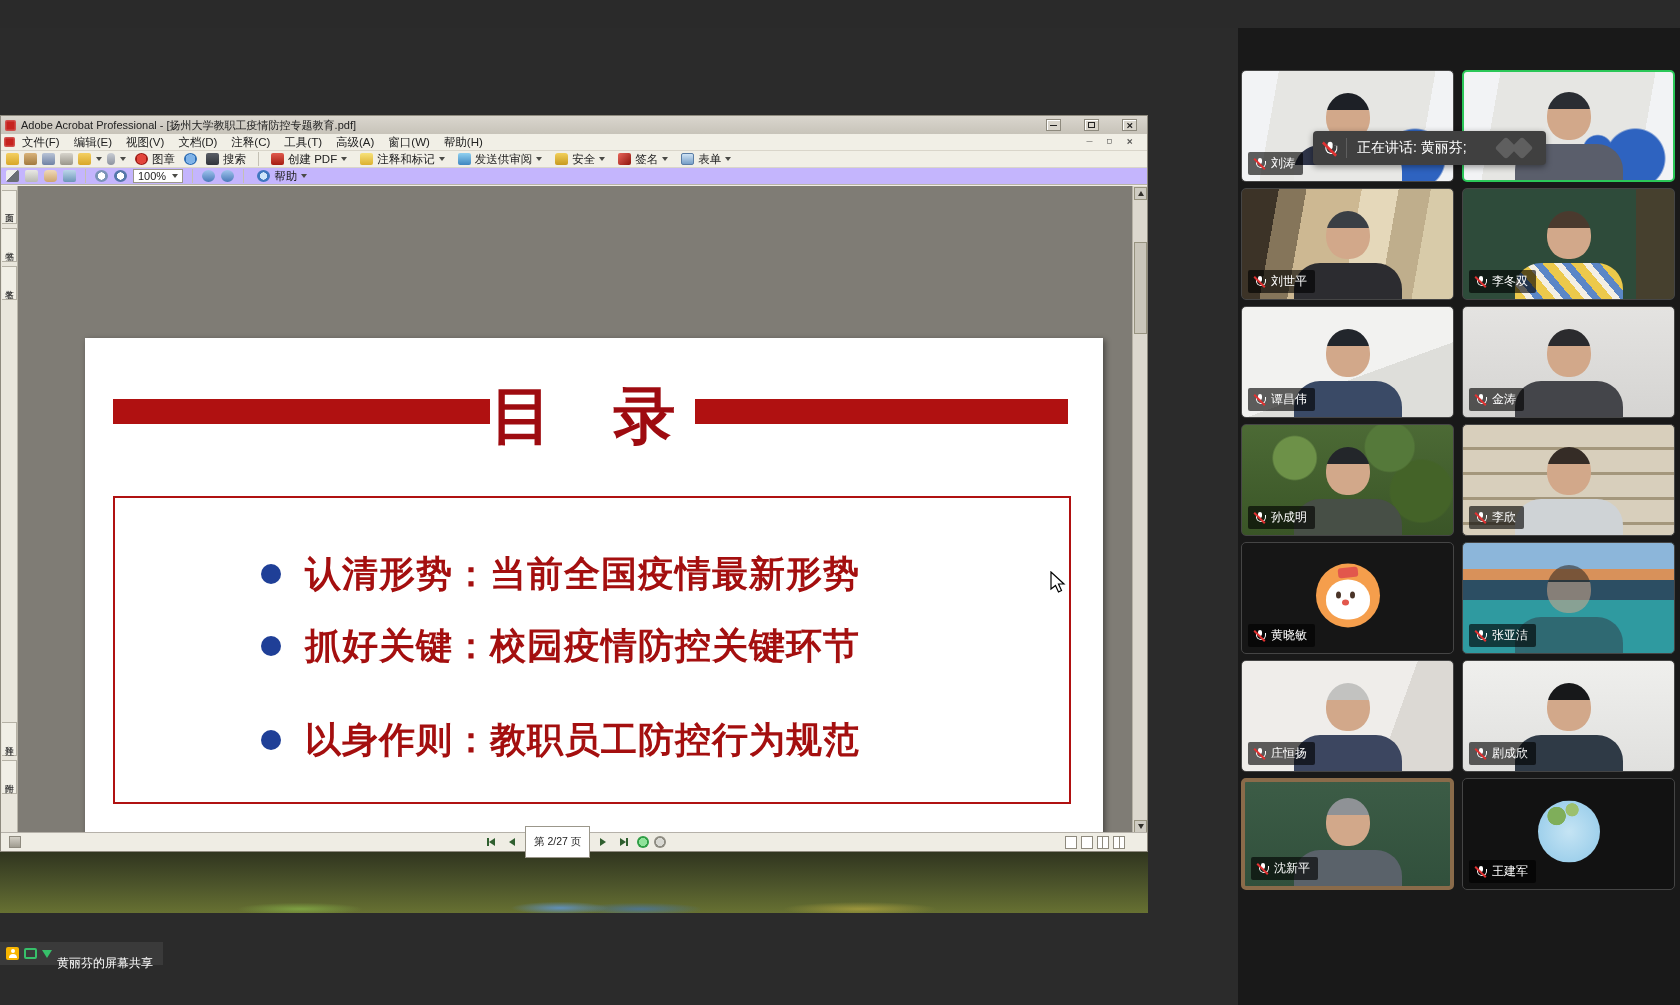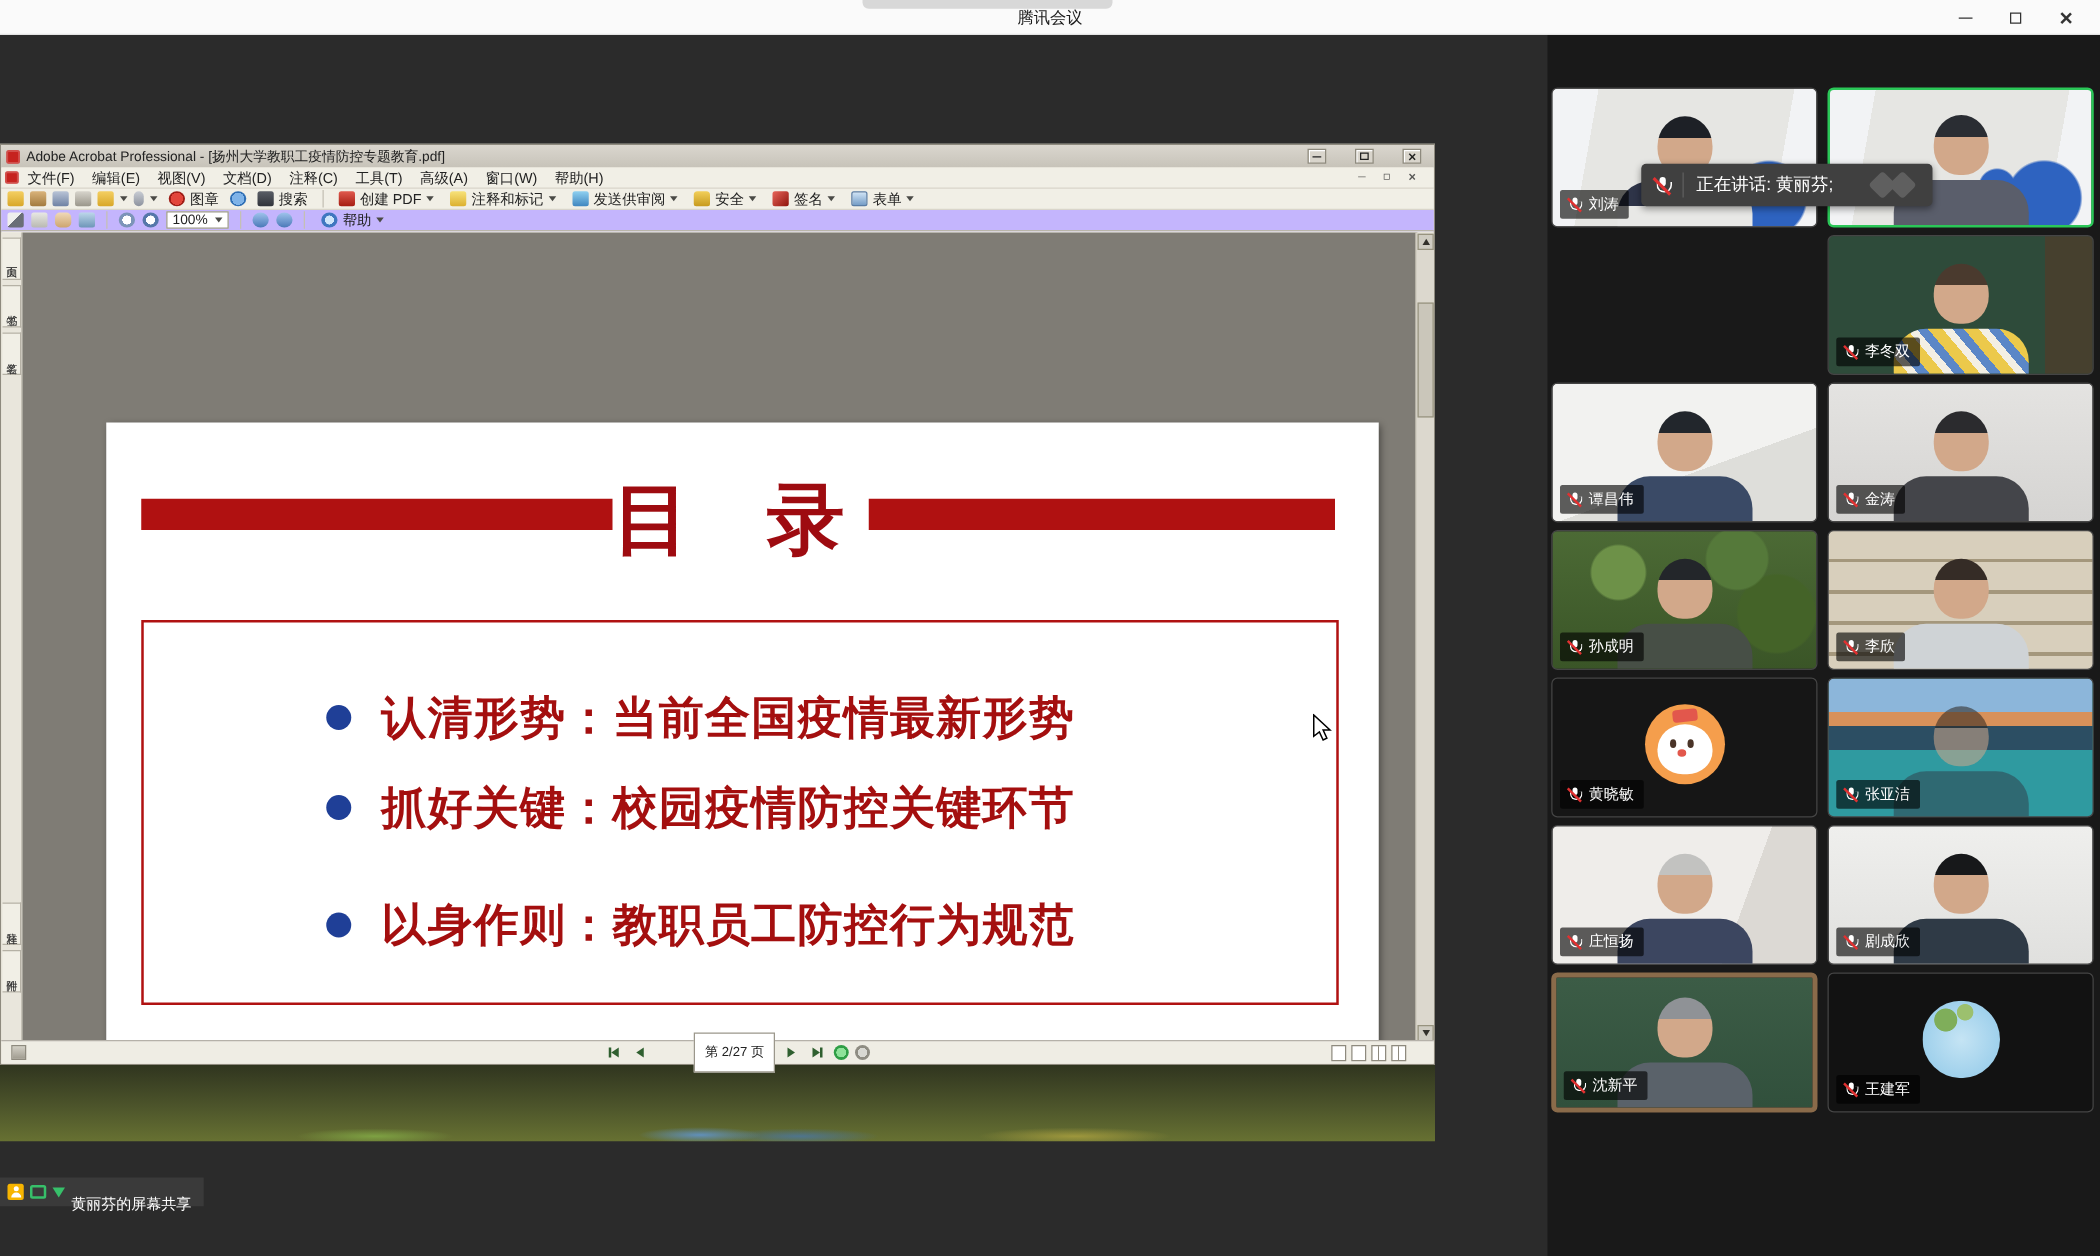--- a/index.html
+++ b/index.html
@@ -111,21 +111,21 @@
     background:#cac6ba; border:1px solid #97937f; cursor:grab; }
 
   .acro-nav { position:absolute; left:0; bottom:0; width:100%; height:19px;
     background:#efede4; border-top:1px solid #b5b1a9; display:flex; align-items:center; }
   .nav-cluster { position:absolute; left:482px; display:flex; align-items:center; gap:5px; }
   .nbtn { width:16px; height:14px; display:flex; align-items:center; justify-content:center; cursor:pointer; }
   .tri-l { width:0;height:0;border-top:4px solid transparent;border-bottom:4px solid transparent;border-right:6px solid #2f5f2f;}
   .tri-r { width:0;height:0;border-top:4px solid transparent;border-bottom:4px solid transparent;border-left:6px solid #2f5f2f;}
   .bar-end { width:2px; height:8px; background:#2f5f2f; }
   .page-box { border:1px solid #9b978b; background:#fff; height:29px; padding:15px 8px;
-    font-size:10.5px; display:flex; align-items:center;margin-left:30px; }
+    font-size:10.5px; display:flex; align-items:center; }
   .nav-round { width:12px; height:12px; border-radius:50%; background:radial-gradient(circle,#8fe29a 45%,#2f9e46 47%); cursor:pointer;}
   .nav-round.g2 { background:radial-gradient(circle,#d8d8d2 45%,#8e8c82 47%);}
   .view-cluster { position:absolute; right:22px; display:flex; gap:4px; }
   .vicon { width:12px; height:13px; background:#fff; border:1px solid #8e8a7e; cursor:pointer; }
   .vicon.two { background:linear-gradient(90deg,#fff 45%,#8e8a7e 45% 55%,#fff 55%); }
   .nav-left-ico { margin-left:8px; width:12px; height:12px; background:linear-gradient(#d3d0c6,#a09c90); border:1px solid #8e8a7e; cursor:pointer;}
 
   
   .pdf-page { position:absolute; left:67px; top:152px; width:1018px; height:573px;
     background:#fff; box-shadow:2px 2px 6px rgba(0,0,0,.45); }
@@ -244,35 +244,20 @@
   .sb-person::after { content:""; position:absolute; left:2.5px; top:7px; width:8px; height:4px; border-radius:4px 4px 0 0; background:#fff; }
   .sb-screen { width:13px; height:11px; border:2px solid #37c06a; border-radius:2px; }
   .sb-arrow { width:0; height:0; border-left:5px solid transparent; border-right:5px solid transparent; border-top:8px solid #37c06a; }
   .sb-text { font-size:12px; color:#fff; white-space:nowrap;margin-top:20px; }
 </style>
 </head>
 <body>
 
 <div id="app">
 
-  <div class="tm-titlebar">
-    <div class="tm-notch"></div>
-    <span class="tm-title">腾讯会议</span>
-    <div class="tm-controls">
-      <div class="tm-btn">
-          <span class="gl-min"></span>
-        </div>
-      <div class="tm-btn">
-          <span class="gl-max"></span>
-        </div>
-      <div class="tm-btn">
-          <span class="gl-x"></span>
-        </div>
-    </div>
-  </div>
 
   <div class="share-area">
     <div class="wallpaper"></div>
 
     <div class="acro">
       <div class="acro-titlebar">
         <span class="pdf-app-icon"></span>
         <span class="acro-title">Adobe Acrobat Professional - [扬州大学教职工疫情防控专题教育.pdf]</span>
         <div class="acro-winbtns">
           <span class="awb">
@@ -476,20 +461,32 @@
       </div>
     </div>
 
     <div class="tile c1 r0 scene-room-b active">
       <div class="person t-speaker">
           <div class="head"></div>
           <div class="torso"></div>
         </div>
     </div>
 
+    <div class="tile c0 r1 scene-curtain">
+      <div class="person t-liushiping">
+          <div class="head"></div>
+          <div class="torso"></div>
+        </div>
+      <div class="nameplate">
+        <span class="mic">
+            <span class="slash"></span>
+          </span>
+        <span class="pname">刘世平</span>
+      </div>
+    </div>
 
     <div class="tile c1 r1 scene-chalk-y">
       <div class="person t-lidongshuang">
           <div class="head"></div>
           <div class="torso"></div>
         </div>
       <div class="nameplate">
         <span class="mic">
             <span class="slash"></span>
           </span>

